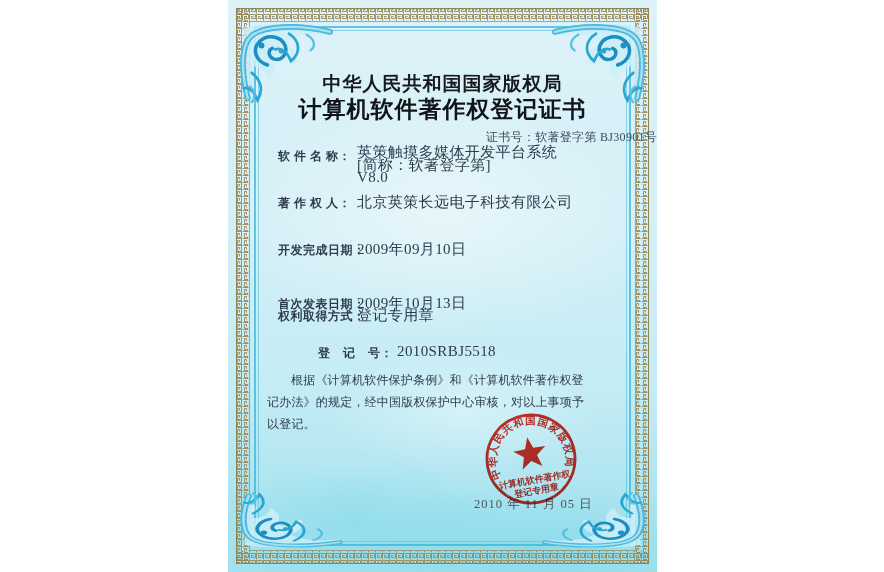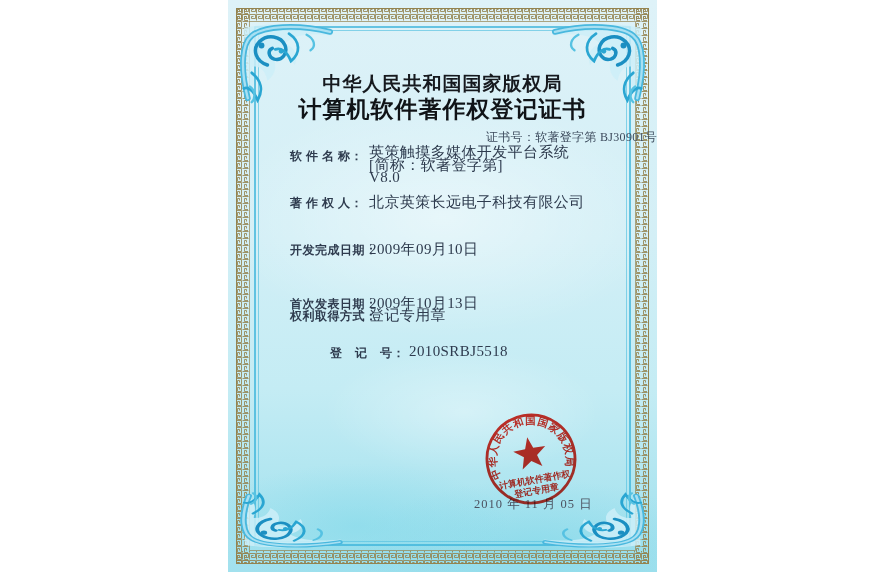--- a/index.html
+++ b/index.html
@@ -40,21 +40,21 @@
   .cert-title {
     position: absolute; left: 0; top: 94px; width: 100%;
     text-align: center; font-size: 23px; font-weight: 800;
     letter-spacing: 1px; color: #101317;
   }
   .cert-no {
     position: absolute; left: 258px; top: 129px;
     font-size: 12px; color: #3c4a5c; letter-spacing: 0.3px; white-space: nowrap;
   }
 
-  .field-row { position: absolute; left: 62px; width: 360px; font-family: Liberation Serif, serif; }
+  .field-row { position: absolute; left: 50px; width: 360px; font-family: Liberation Serif, serif; }
   .field-label {
     display: inline-block; font-size: 12px; font-weight: 600;
     color: #2e3b4e; white-space: pre; letter-spacing: 0.5px;
   }
   .field-value {
     position: absolute; left: 79px; top: 0; font-size: 15px;
     color: #2e3b4e; white-space: nowrap; letter-spacing: 0.4px;
   }
   .val-line { line-height: 12.5px; }
 
@@ -177,20 +177,21 @@
       <span class="field-label">权利取得方式：</span>
       <span class="field-value">登记专用章</span>
     </div>
 
 
     <div class="field-row r-regno serif">
       <span class="field-label">登　记　号：</span>
       <span class="field-value">2010SRBJ5518</span>
     </div>
 
+    <p class="statement serif">根据《计算机软件保护条例》和《计算机软件著作权登记办法》的规定，经中国版权保护中心审核，对以上事项予以登记。</p>
 
     <div class="issue-date serif">2010 年 11 月 05 日</div>
 
     <svg class="seal" viewBox="-68 -68 136 136">
       <g transform="rotate(-10)">
         <circle r="44" fill="none" stroke="#e6261c" stroke-width="2.8"></circle>
         <path id="sealArc" d="M -30.8 16.4 A 34.9 34.9 0 1 1 30.8 16.4" fill="none"></path>
         <text font-size="10.4" font-weight="bold" fill="#e6261c">
           <textPath href="#sealArc" startOffset="50%" text-anchor="middle" lengthAdjust="spacing" textLength="136">中华人民共和国国家版权局</textPath>
         </text>

